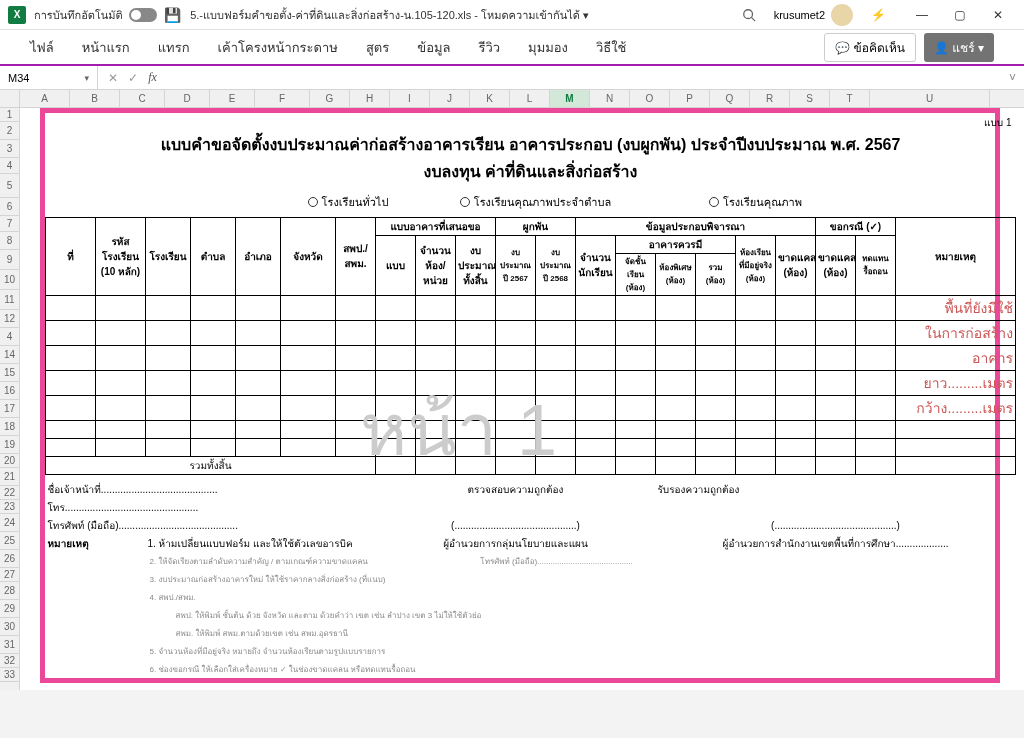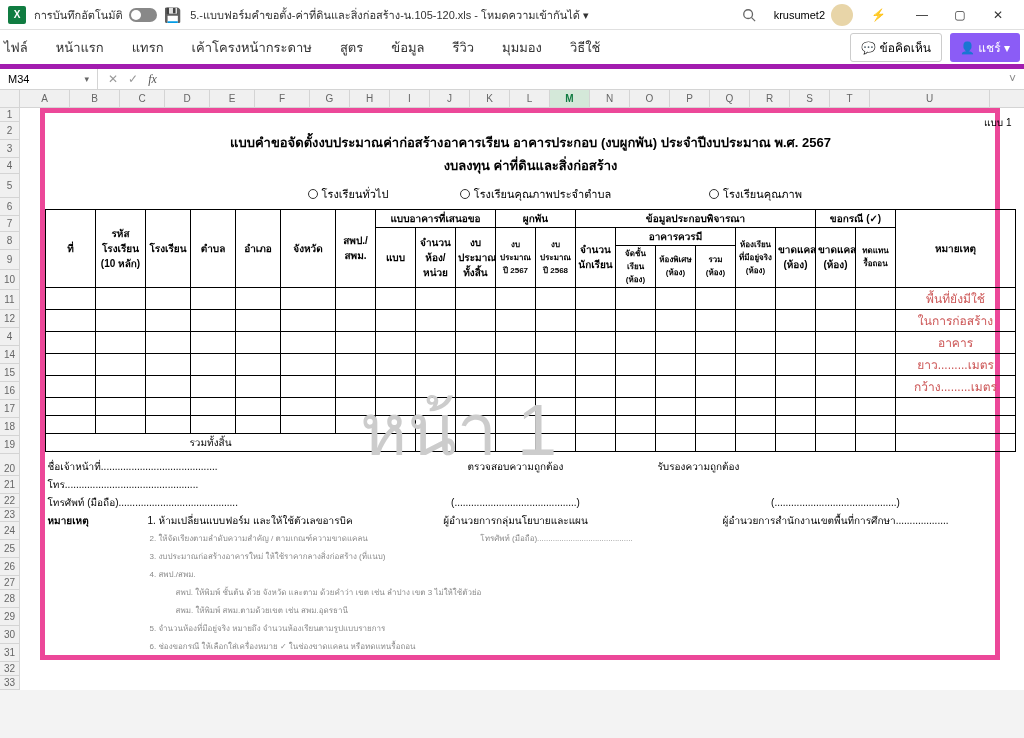--- a/index.html
+++ b/index.html
@@ -12,27 +12,27 @@
     .toggle::after { content: ""; position: absolute; width: 10px; height: 10px; background: #fff; border-radius: 50%; top: 2px; left: 2px; }
     .save-icon { color: #a4418e; font-size: 14px; }
     .file-name { color: #333; font-size: 11px; flex-grow: 1; }
     .title-right { display: flex; align-items: center; gap: 18px; }
     .search-icon-svg { width: 14px; height: 14px; }
     .user { display: flex; align-items: center; gap: 6px; font-size: 11px; }
     .avatar { width: 22px; height: 22px; border-radius: 50%; background: #e8d5a8; }
     .win-btns { display: flex; gap: 2px; }
     .win-btn { width: 36px; height: 26px; display: flex; align-items: center; justify-content: center; font-size: 12px; color: #333; }
 
-    .ribbon-tabs { height: 34px; background: #fff; display: flex; align-items: center; padding: 0 4px; gap: 28px; }
+    .ribbon-tabs { height: 34px; background: #fff; display: flex; align-items: center; padding: 0 30px; gap: 28px; }
     .ribbon-tabs .tab { font-size: 13px; color: #333; padding: 6px 0; position: relative; }
     .ribbon-right { margin-left: auto; display: flex; gap: 8px; }
     .btn-outline { padding: 4px 10px; border: 1px solid #ccc; border-radius: 3px; background: #fff; font-size: 12px; }
-    .btn-green { padding: 4px 10px; background: #8b5cf6; color: #fff; border: none; border-radius: 3px; font-size: 12px; }
-
-    .formula-bar { height: 26px; background: #fff; border-top: 5px solid #a21caf; border-bottom: 1px solid #d4d4d4; display: flex; align-items: center; }
+    .btn-green { padding: 4px 10px; background: #737373; color: #fff; border: none; border-radius: 3px; font-size: 12px; }
+
+    .formula-bar { height: 26px; background: #fff; border-top: 2px solid #a21caf; border-bottom: 1px solid #d4d4d4; display: flex; align-items: center; }
     .name-box { width: 98px; border-right: 1px solid #d4d4d4; height: 100%; display: flex; align-items: center; padding: 0 8px; font-size: 11px; }
     .name-box span:last-child { margin-left: auto; color: #666; font-size: 9px; }
     .fn-controls { display: flex; align-items: center; gap: 10px; padding: 0 10px; color: #999; }
     .fx { font-style: italic; font-family: serif; color: #555; font-size: 12px; }
     .formula-input { flex: 1; border: none; height: 100%; padding: 0 6px; font-size: 11px; outline: none; }
     .expand { color: #888; padding: 0 8px; }
 
     .grid-area { display: flex; height: 600px; background: #fff; position: relative; }
     .row-headers { width: 20px; border-right: 1px solid #d4d4d4; background: #f0f0f0; }
     .row-h { height: 18px; text-align: center; font-size: 10px; color: #666; border-bottom: 1px solid #d4d4d4; display: flex; align-items: center; justify-content: center; }
@@ -41,27 +41,27 @@
     .col-h { border-right: 1px solid #d4d4d4; text-align: center; font-size: 10px; color: #666; display: flex; align-items: center; justify-content: center; }
     .col-h.sel { background: #d4e8d9; color: #107c41; font-weight: bold; }
     .select-all { position: absolute; top: 0; left: 0; width: 20px; height: 18px; background: #f0f0f0; border-right: 1px solid #d4d4d4; border-bottom: 1px solid #d4d4d4; }
 
     .sheet-wrapper { margin-left: 20px; margin-top: 18px; position: relative; width: 960px; }
     .form-border { border: 5px solid #ec4899; }
 
     table { border-collapse: collapse; width: 100%; table-layout: fixed; }
     td, th { border: 1px solid #000; font-size: 10px; text-align: center; vertical-align: middle; height: 18px; padding: 1px 2px; overflow: hidden; }
     .no-border td { border: none; }
-    .title-row td { border: none; font-size: 13px; font-weight: bold; text-align: center; height: 20px; }
+    .title-row td { border: none; font-size: 16px; font-weight: bold; text-align: center; height: 20px; }
     .radio-row td { border: none; height: 22px; }
     .radio-item { display: inline-flex; align-items: center; gap: 4px; font-size: 11px; }
     .radio-circle { width: 10px; height: 10px; border: 1px solid #333; border-radius: 50%; }
     .small-text { font-size: 8px; }
     .data-cell { height: 18px; }
-    .notes-cell { text-align: center; font-size: 12px; color: #c55; padding-left: 2px; }
+    .notes-cell { text-align: right; font-size: 14px; color: #c55; padding-left: 2px; }
     .watermark { position: absolute; top: 264px; left: 320px; font-size: 72px; color: #ccc; font-weight: 300; pointer-events: none; z-index: 1; font-family: Tahoma, sans-serif; }
     .footer-area td { border: none; text-align: left; font-size: 10px; }
     .note-row td { border: none; font-size: 8px; color: #888; text-align: left; padding-left: 4px; }
     .form-id { border: none; text-align: right; font-size: 10px; padding-right: 4px; }
   </style>
 </head>
 <body>
 
 <div class="title-bar">
   <div class="excel-icon">X</div>
@@ -167,21 +167,21 @@
       <div class="row-h" style="height: 20px;">10</div>
       <div class="row-h" style="height: 20px;">11</div>
       <div class="row-h" style="height: 18px;">12</div>
       <div class="row-h" style="height: 18px;">4</div>
       <div class="row-h" style="height: 18px;">14</div>
       <div class="row-h" style="height: 18px;">15</div>
       <div class="row-h" style="height: 18px;">16</div>
       <div class="row-h" style="height: 18px;">17</div>
       <div class="row-h" style="height: 18px;">18</div>
       <div class="row-h" style="height: 18px;">19</div>
-      <div class="row-h" style="height: 14px; margin-top: 8px;">20</div>
+      <div class="row-h" style="height: 14px;">20</div>
       <div class="row-h" style="height: 18px;">21</div>
       <div class="row-h" style="height: 14px;">22</div>
       <div class="row-h" style="height: 14px;">23</div>
       <div class="row-h" style="height: 18px;">24</div>
       <div class="row-h" style="height: 18px;">25</div>
       <div class="row-h" style="height: 18px;">26</div>
       <div class="row-h" style="height: 14px;">27</div>
       <div class="row-h" style="height: 18px;">28</div>
       <div class="row-h" style="height: 18px;">29</div>
       <div class="row-h" style="height: 18px;">30</div>

